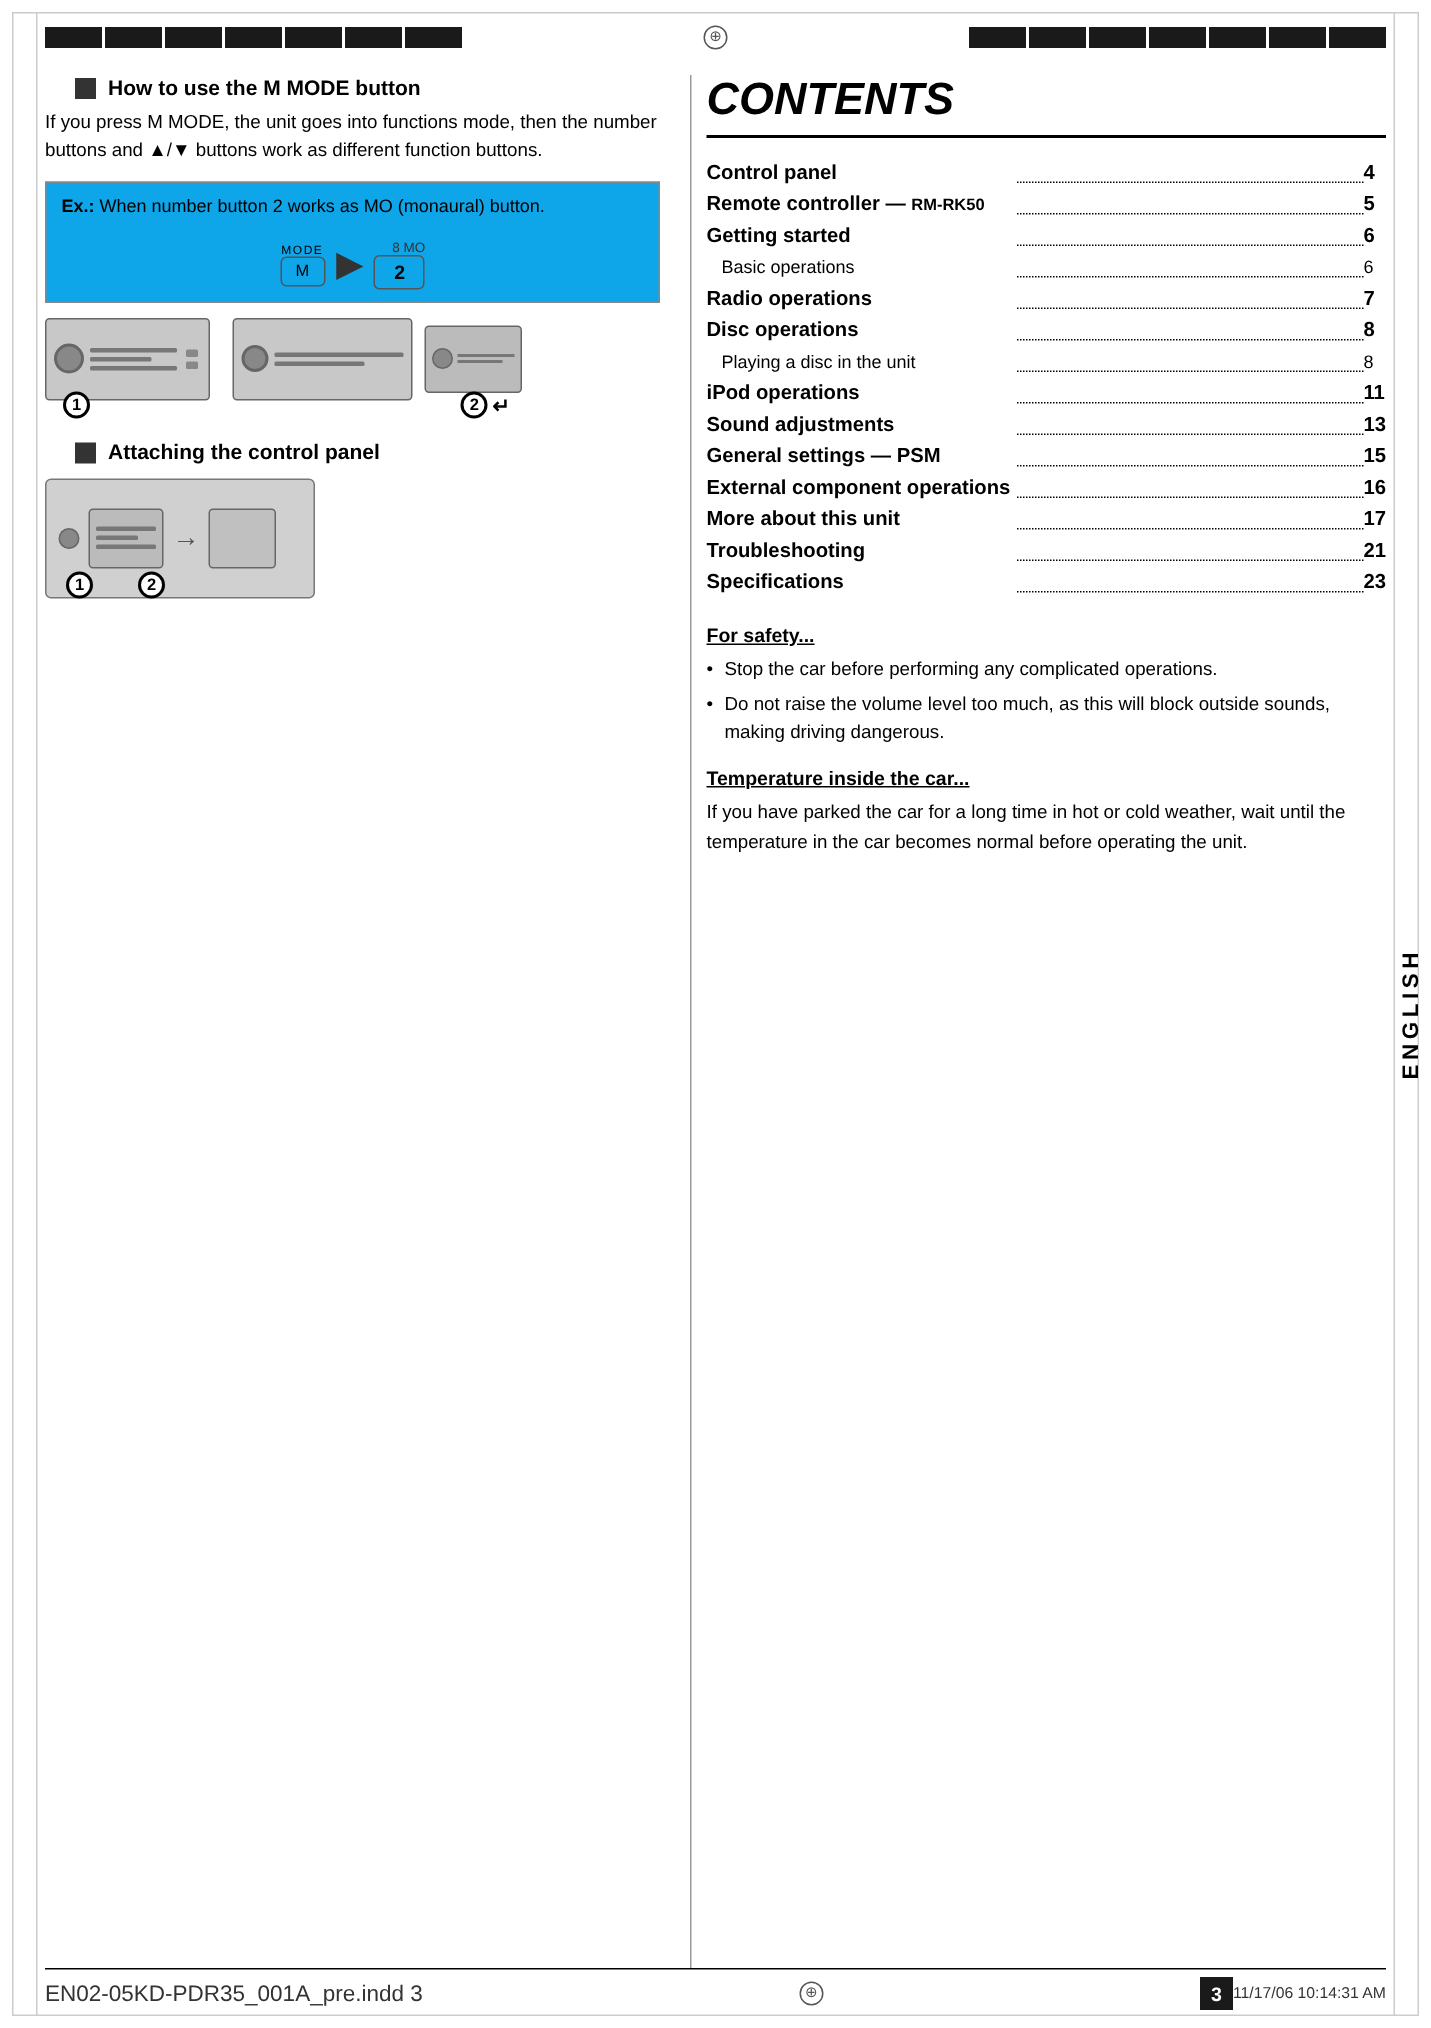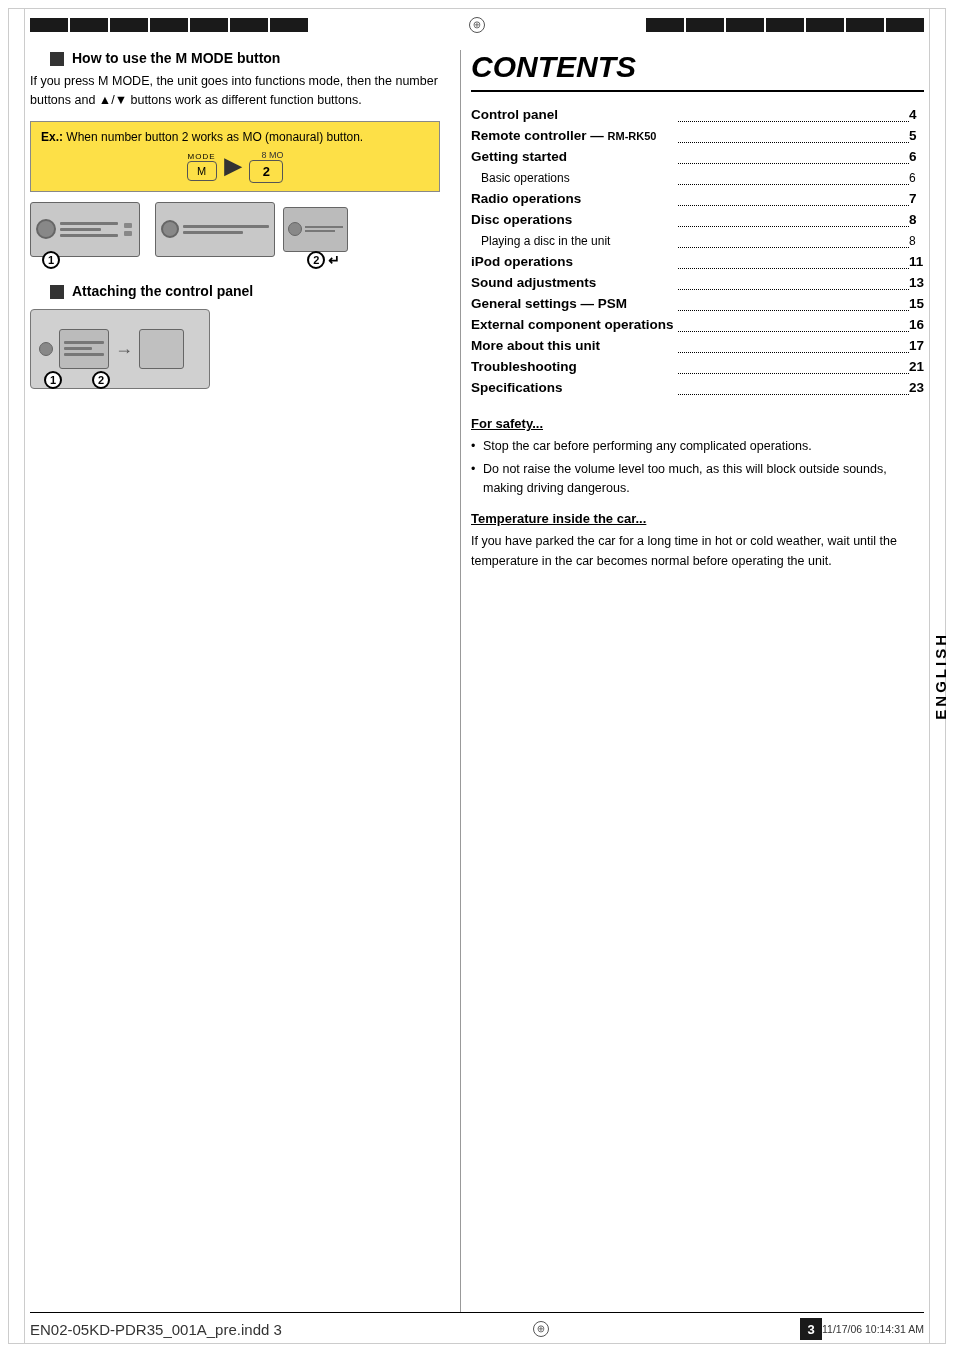--- a/index.html
+++ b/index.html
@@ -102,27 +102,27 @@
       line-height: 1.55;
       margin-left: 0;
     }
 
     
     .example-box {
       border: 1px solid #888;
       padding: 8px 10px;
       margin: 10px 0;
       font-size: 12px;
-      background: #fde047;
+      background: #0ea5e9;
     }
     .example-row {
       display: flex;
       align-items: center;
       gap: 8px;
-      margin-top: 6px;
+      margin-top: 16px;
       justify-content: center;
     }
     .mode-button {
       border: 1.5px solid #555;
       border-radius: 4px;
       padding: 3px 6px;
       font-size: 11px;
       text-align: center;
       min-width: 30px;
     }

